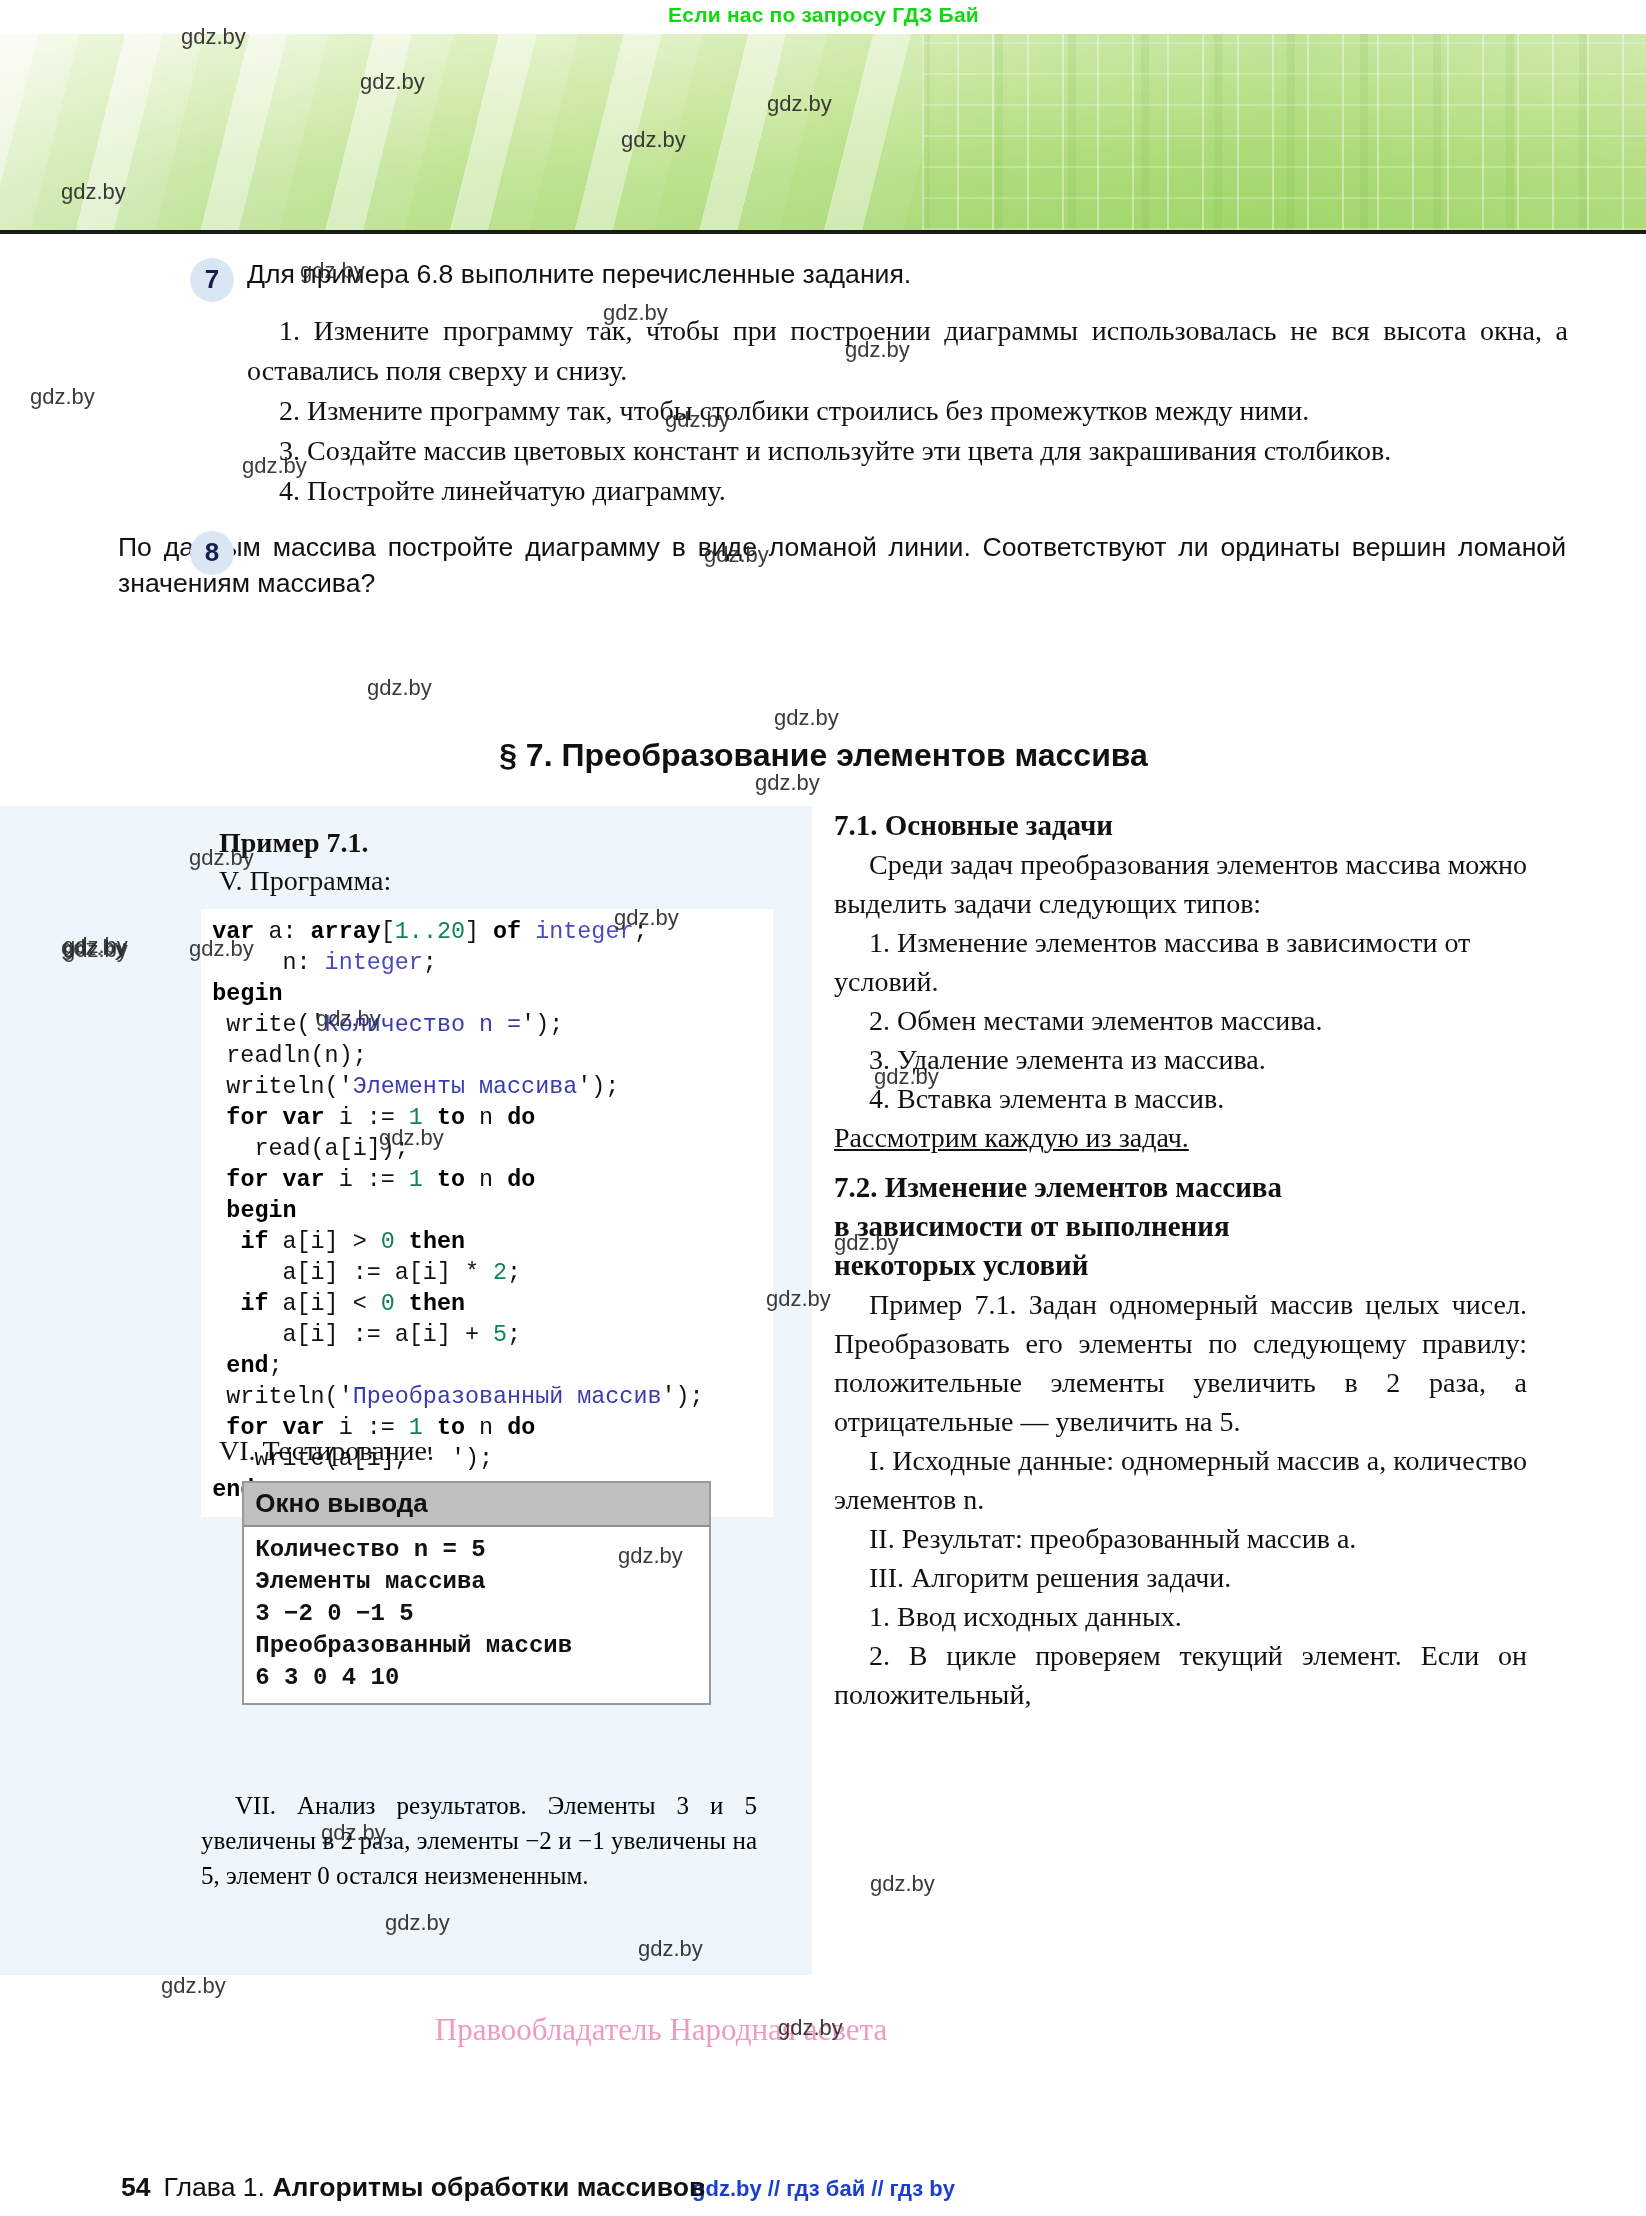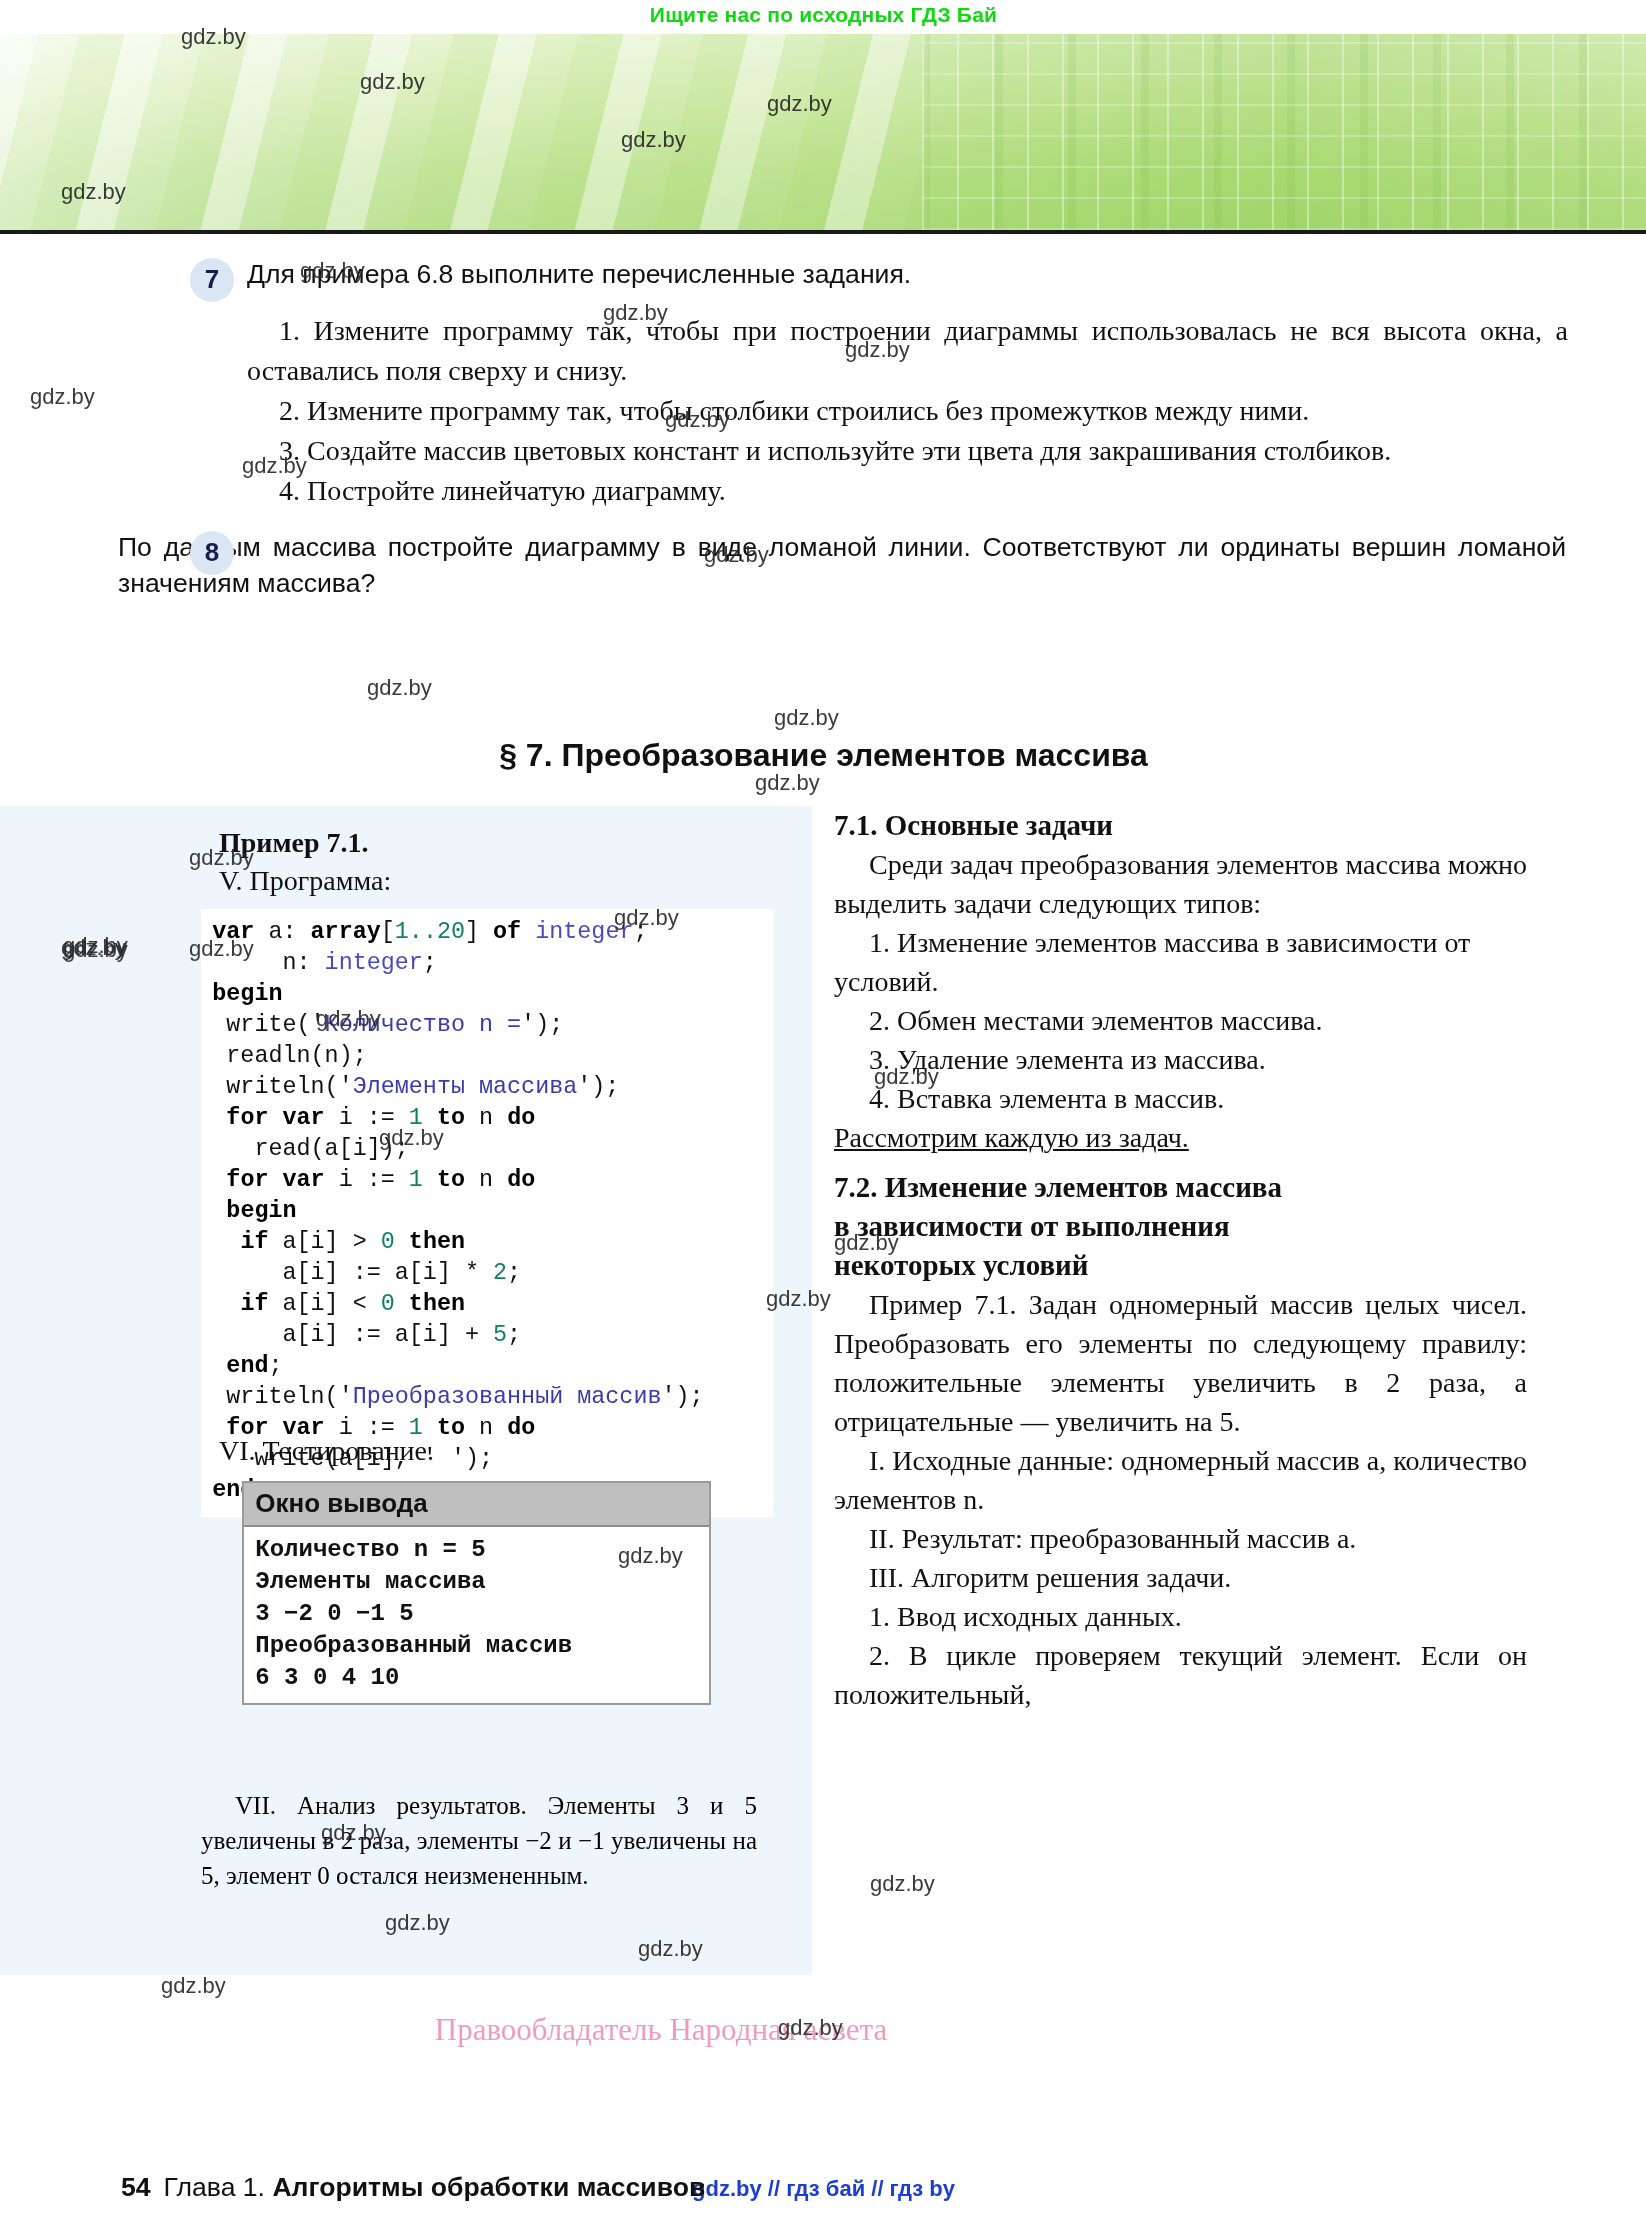--- a/index.html
+++ b/index.html
@@ -325,21 +325,21 @@
     font-family: "Liberation Sans", sans-serif;
     font-size: 22px;
     font-weight: 600;
     color: #1a3fd0;
   }
 </style>
 </head>
 <body>
 
 <div class="promo-strip">
-  <span class="promo-text">Ищите нас по исходных ГДЗ Бай</span>
+  <span class="promo-text">Если нас по запросу ГДЗ Бай</span>
 </div>
 
 <div class="header-band"></div>
 <div class="header-rule"></div>
 <div class="header-caption">
   <span class="pagenum">54</span><span class="chap">Глава 1.</span> <span class="chaptitle">Алгоритмы обработки массивов</span>
 </div>
 
 <div class="exercises">
 

